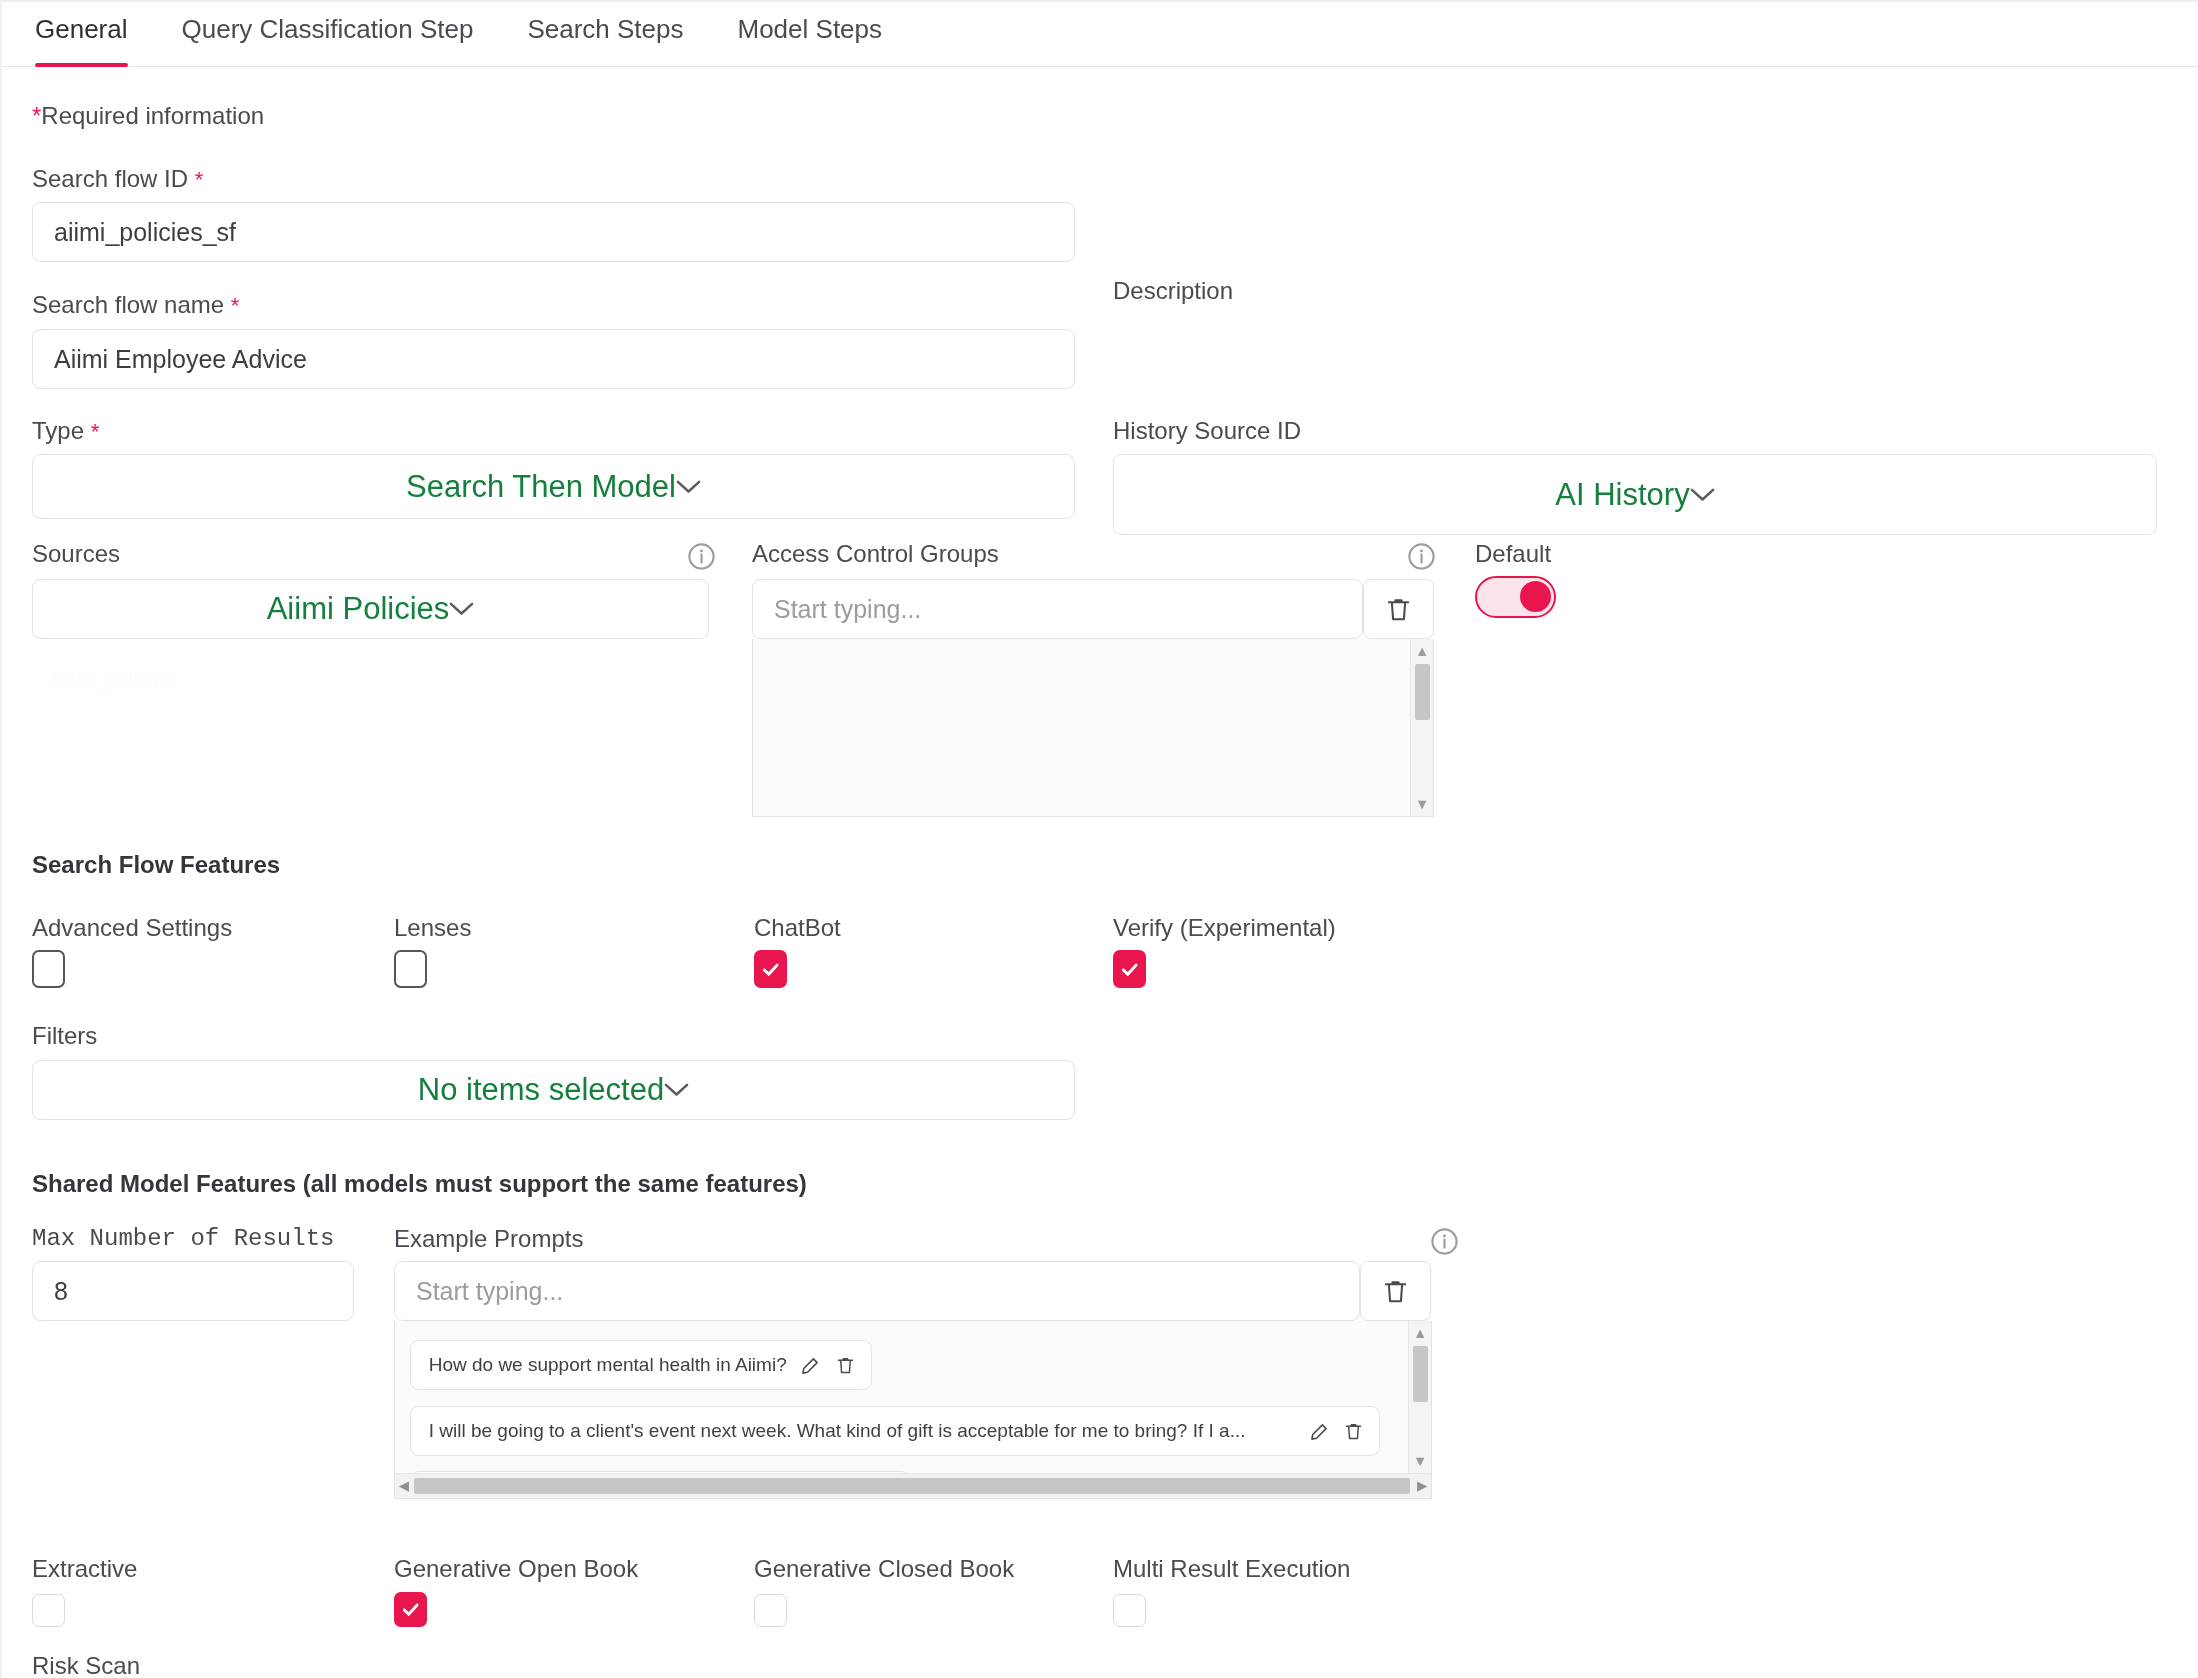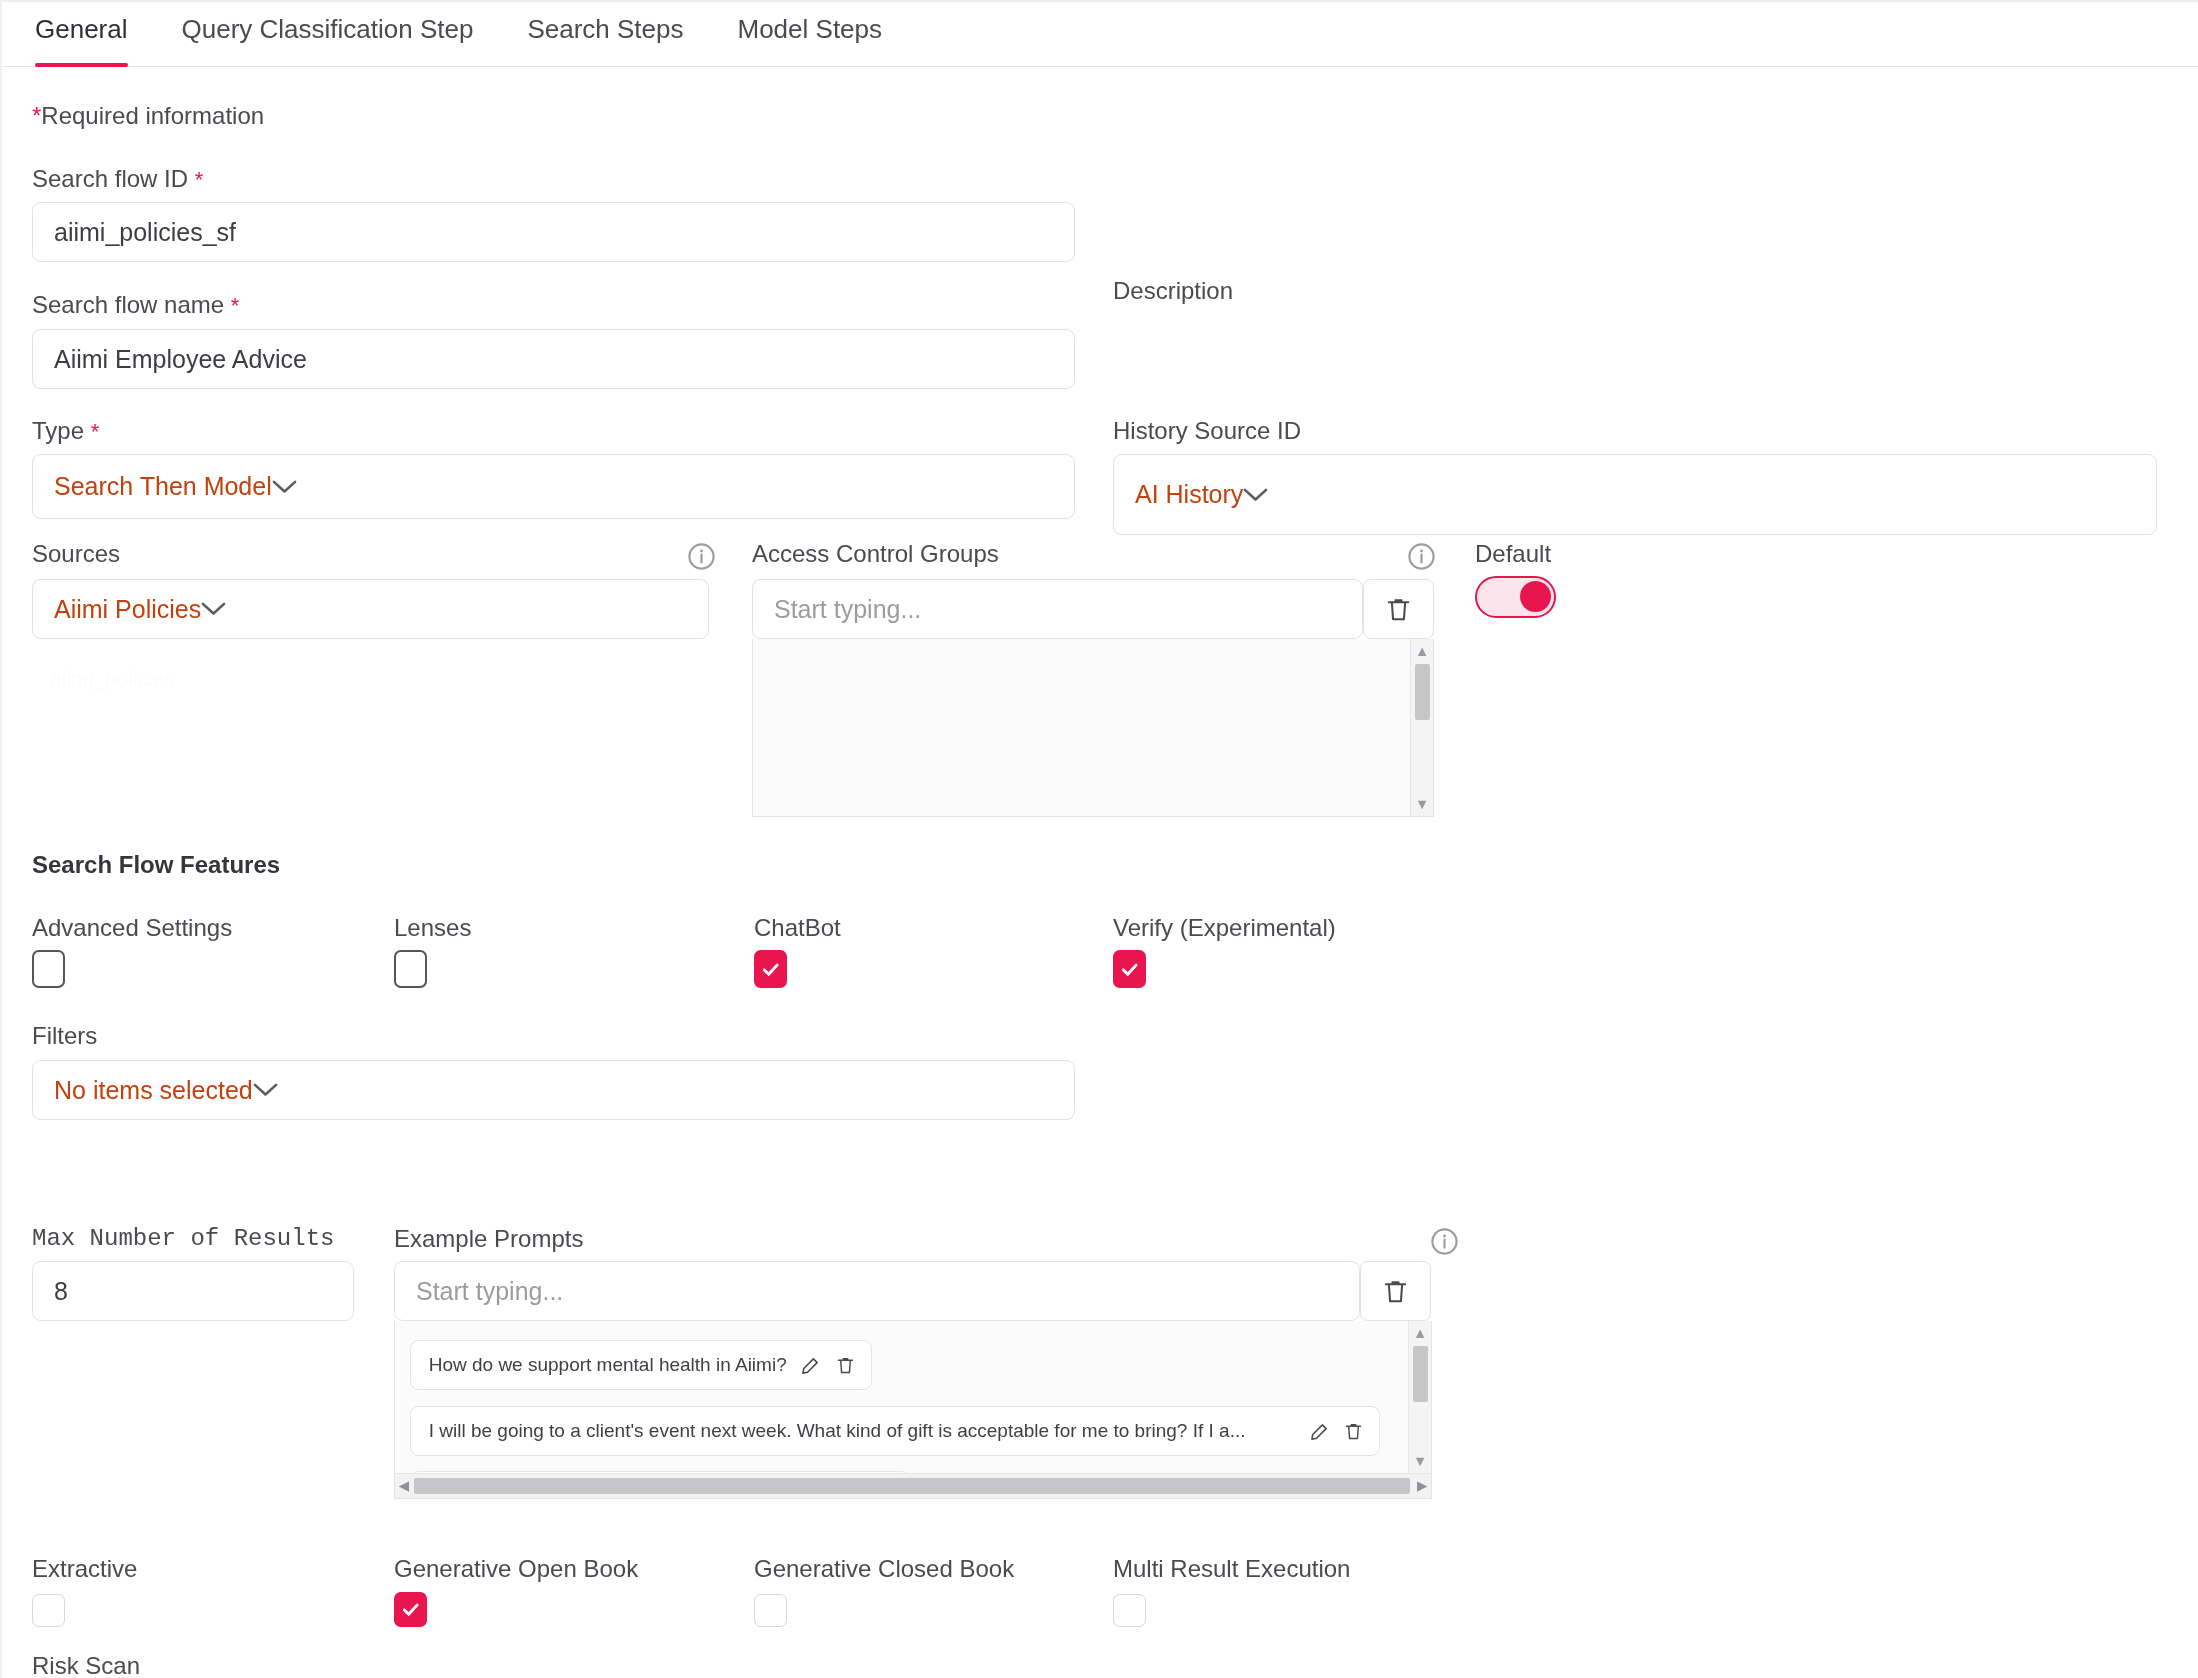--- a/index.html
+++ b/index.html
@@ -69,23 +69,23 @@
     padding: 0 21px;
     font-size: 25px; color: #3d3d43;
   }
   .txtbox.ph { color: #9b9ba2; }
 
   .selbox {
     position: absolute;
     background: #ffffff;
     border: 1.9px solid #e2e2e6;
     border-radius: 8.6px;
-    display: flex; align-items: center; justify-content: flex-start;
+    display: flex; align-items: center; justify-content: center;
     padding: 0 21px;
-    font-size: 25px; color: #c2410c;
+    font-size: 31px; color: #15803d;
     cursor: pointer;
   }
   .chev {
     width: 25px; height: 15.4px; flex: none;
     color: #5a5a61;
   }
   .chev svg { display: block; width: 100%; height: 100%; }
 
   
   .info-icon {
@@ -316,20 +316,21 @@
   <div class="fld-label" style="left:30px; top:1020px;">Filters</div>
   <div class="selbox" style="left:30px; top:1058px; width:1043px; height:60px;">
     <span>No items selected</span>
     <span class="chev">
       <svg viewBox="0 0 26 16">
           <path d="M2 3 L13 13 L24 3" fill="none" stroke="currentColor" stroke-width="2.6" stroke-linecap="round" stroke-linejoin="round"></path>
         </svg>
     </span>
   </div>
 
+  <div class="sec-head" style="left:30px; top:1168px;">Shared Model Features (all models must support the same features)</div>
 
   <div class="fld-label" style="left:30px; top:1223px;font-family:Liberation Mono, monospace;">Max Number of Results</div>
   <div class="txtbox" style="left:30px; top:1259px; width:322px; height:60px;">8</div>
 
   <div class="fld-label" style="left:392px; top:1223px;">Example Prompts</div>
   <span class="info-icon" style="left:1428px; top:1225px;">
     <svg viewBox="0 0 24 24">
         <circle cx="12" cy="12" r="10" fill="none" stroke="currentColor" stroke-width="1.8"></circle>
         <circle cx="12" cy="7.4" r="1.2" fill="currentColor"></circle>
         <path d="M12 10.5 V17" stroke="currentColor" stroke-width="1.8" stroke-linecap="round"></path>

